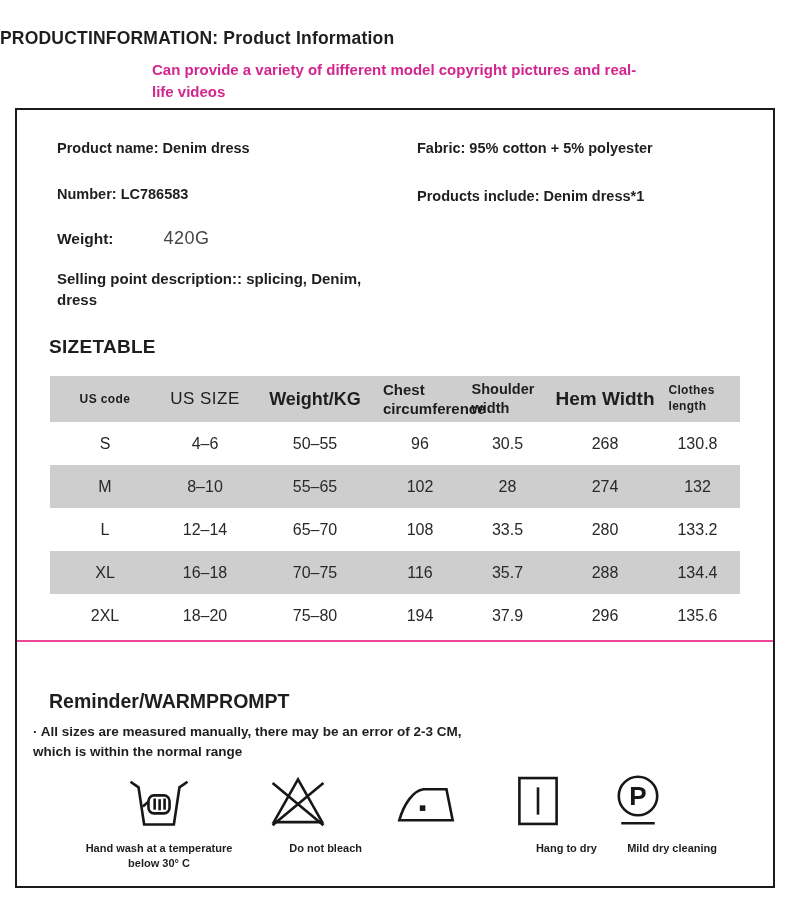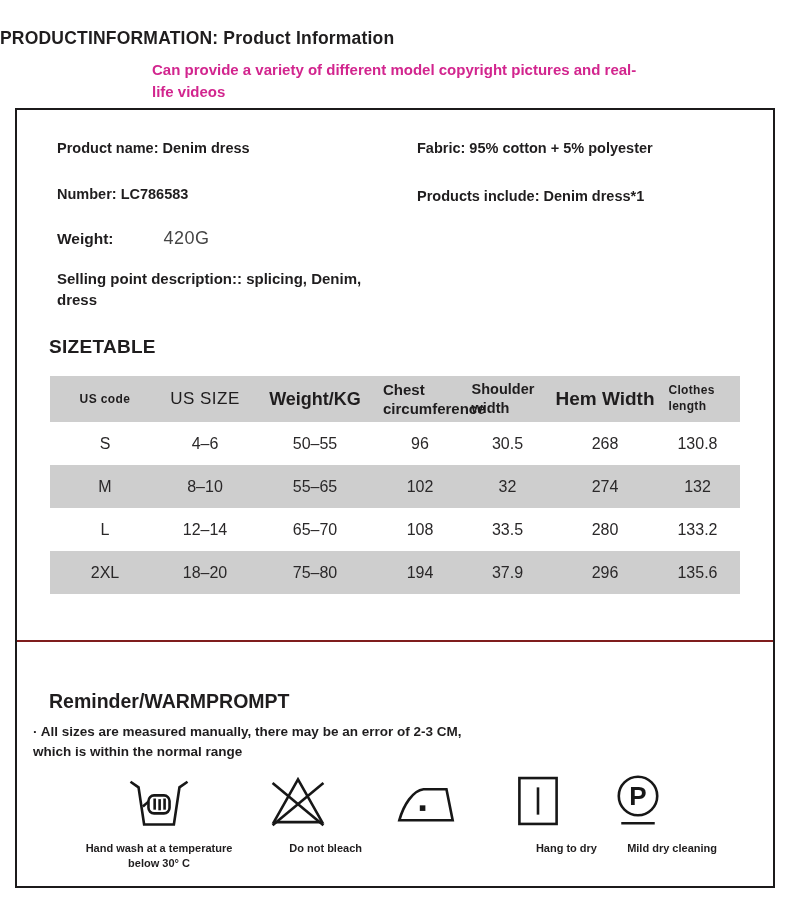--- a/index.html
+++ b/index.html
@@ -12,21 +12,21 @@
     font-size:17.5px; font-weight:bold; letter-spacing:0.2px;
   }
   .page-subtitle {
     position:absolute; top:59px; left:152px; width:505px;
     font-size:15px; font-weight:bold; color:#d2258e; line-height:1.45;
   }
   .main-box {
     position:absolute; left:15px; top:108px; width:756px; height:776px;
     border:2px solid #1c1a1b;
   }
-  .top-section { position:absolute; top:0; left:0; right:0; height:530px; border-bottom:2px solid #7f1d1d; }
+  .top-section { position:absolute; top:0; left:0; right:0; height:530px; border-bottom:2px solid #ec4899; }
 
   .field { position:absolute; font-size:14.5px; font-weight:bold; }
   .f-name    { left:40px;  top:30px; }
   .f-fabric  { left:400px; top:30px; }
   .f-number  { left:40px;  top:76px; }
   .f-include { left:400px; top:78px; }
   .f-weight  { left:40px;  top:118px; font-size:15.5px; }
   .weight-value {
     display:inline-block; margin-left:50px; font-weight:normal;
     font-size:18px; color:#454545; letter-spacing:0.5px;
@@ -137,34 +137,43 @@
             <td>96</td>
             <td>30.5</td>
             <td>268</td>
             <td>130.8</td>
           </tr>
           <tr>
             <td>M</td>
             <td>8–10</td>
             <td>55–65</td>
             <td>102</td>
-            <td>32</td>
+            <td>28</td>
             <td>274</td>
             <td>132</td>
           </tr>
           <tr>
             <td>L</td>
             <td>12–14</td>
             <td>65–70</td>
             <td>108</td>
             <td>33.5</td>
             <td>280</td>
             <td>133.2</td>
           </tr>
           <tr>
+            <td>XL</td>
+            <td>16–18</td>
+            <td>70–75</td>
+            <td>116</td>
+            <td>35.7</td>
+            <td>288</td>
+            <td>134.4</td>
+          </tr>
+          <tr>
             <td>2XL</td>
             <td>18–20</td>
             <td>75–80</td>
             <td>194</td>
             <td>37.9</td>
             <td>296</td>
             <td>135.6</td>
           </tr>
         </tbody>
       </table>

